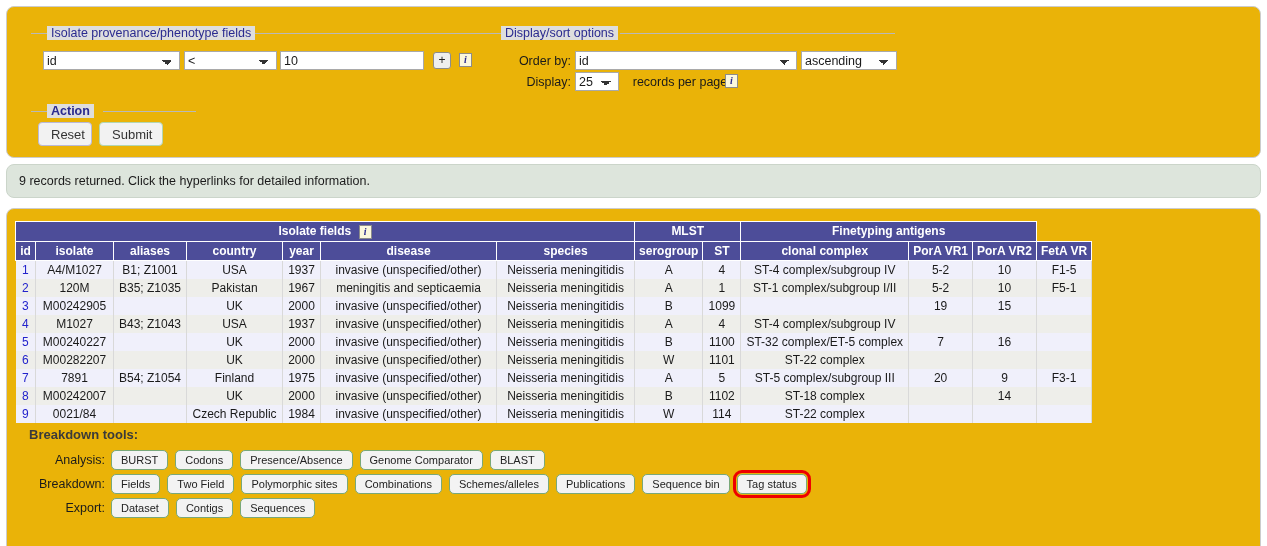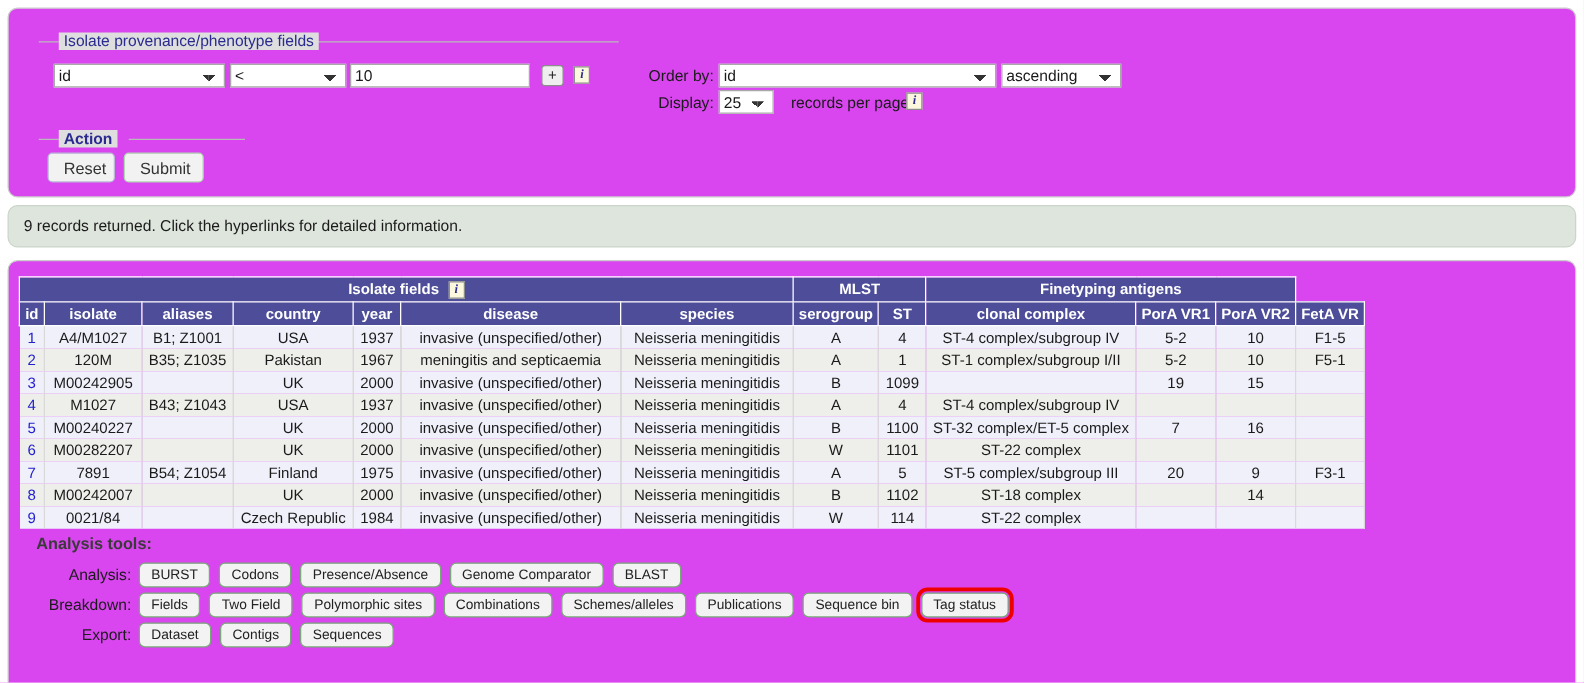--- a/index.html
+++ b/index.html
@@ -12,21 +12,21 @@
     height: 546px;
     font-family: "Liberation Sans", sans-serif;
     font-size: 12px;
     color: #222222;
     overflow: hidden;
     position: relative;
   }
 
   
   .panel {
-    background: #d946ef;
+    background: #eab308;
     border: 1px solid #cccccc;
     border-radius: 8px;
     box-sizing: border-box;
     position: absolute;
   }
 
   
   #query-panel {
     left: 6px;
     top: 6px;
@@ -296,20 +296,25 @@
   <select class="ui operator-val" style="left:177px; top:44px; width:93px; position:absolute;">
     <option>&lt;</option>
   </select>
 
   <input class="ui" type="text" style="left: 273px; top: 44px; width: 144px; position: absolute;" value="10">
 
   <span class="sq-btn" style="position:absolute; left:426px; top:45px;">+</span>
 
   <span class="info-btn" style="position:absolute; left:452px; top:46px;">i</span>
 
+  <fieldset class="group" style="left:484px; top:14px; width:404px; height:70px;">
+    <div class="legend-rule-left" style="left:0px; top:12px; width:10px;"></div>
+    <div class="legend" style="left:10px; top:5px;">Display/sort options</div>
+    <div class="legend-rule" style="left:129px; top:12px; width:275px;"></div>
+  </fieldset>
 
   <div class="form-label" style="left:484px; top:47px; width:80px;">Order by:</div>
   <select class="ui" style="left:568px; top:44px; width:222px; position:absolute;">
     <option>id</option>
   </select>
   <select class="ui" style="left:794px; top:44px; width:96px; position:absolute;">
     <option>ascending</option>
   </select>
 
   <div class="form-label" style="left:484px; top:68px; width:80px;">Display:</div>
@@ -514,21 +519,21 @@
           <td>114</td>
           <td>ST-22 complex</td>
           <td></td>
           <td></td>
           <td></td>
         </tr>
       </tbody>
   </table>
 
   <div id="analysis-tools">
-    <div class="tools-title">Analysis tools:</div>
+    <div class="tools-title">Breakdown tools:</div>
     <div id="tool-rows">
         <div class="tool-row">
           <div class="tool-row-label">Analysis:</div>
           <button class="tool-btn">BURST</button>
           <button class="tool-btn">Codons</button>
           <button class="tool-btn">Presence/Absence</button>
           <button class="tool-btn">Genome Comparator</button>
           <button class="tool-btn">BLAST</button>
         </div>
         <div class="tool-row">

